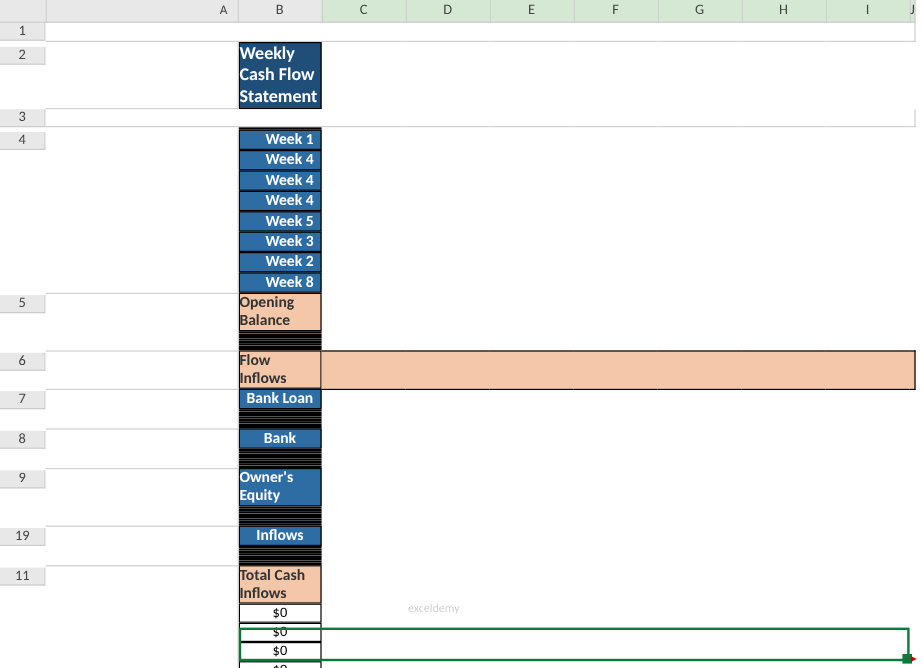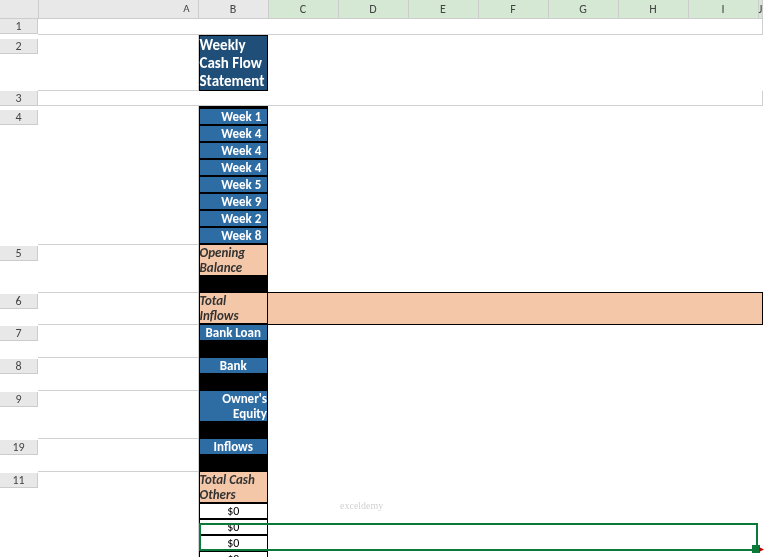--- a/index.html
+++ b/index.html
@@ -64,22 +64,22 @@
       padding-left: 16px;
     }
     .rowlabel {
       font-weight: bold;
       display: flex;
       align-items: center;
       justify-content: center;
       border: 1px solid #000;
       font-size: 13px;
     }
-    .peach { background: #f4c7a8; color: #333; font-style: italic; }
-    .blue { background: #2e6ca4; color: #fff; text-align: right; }
+    .peach { background: #f4c7a8; color: #333; }
+    .blue { background: #2e6ca4; color: #fff; }
     .peach-span {
       background: #f4c7a8;
       grid-column: 3 / 11;
       border: 1px solid #000;
       border-left: none;
     }
     .datacell {
       border: 1px solid #000;
       background: #fff;
       text-align: center;
@@ -105,21 +105,20 @@
       right: -4px;
       bottom: -4px;
     }
     .watermark {
       position: absolute;
       left: 340px;
       top: 500px;
       font-size: 10px;
       color: rgba(120,120,120,0.35);
       pointer-events: none;
-      font-family: Liberation Serif, serif;
     }
     .scroll-arrow {
       position: absolute;
       right: 4px;
       bottom: 2px;
       font-size: 10px;
       color: #c00;
     }
   </style>
 </head>
@@ -168,42 +167,42 @@
         </tr>
   <tr style="height:30px">
     <td class="rowhead">4</td>
     <td class="cell"></td>
     <td class="rowlabel" style="background:#fff;border:1px solid #000"></td>
     <td class="wkhead">Week 1</td>
     <td class="wkhead">Week 4</td>
     <td class="wkhead">Week 4</td>
     <td class="wkhead">Week 4</td>
     <td class="wkhead">Week 5</td>
-    <td class="wkhead">Week 9</td>
+    <td class="wkhead">Week 3</td>
     <td class="wkhead">Week 2</td>
     <td class="wkhead">Week 8</td>
   </tr>
 
   <tr style="height:28px">
     <td class="rowhead">5</td>
           <td class="cell"></td>
     <td class="rowlabel peach">Opening Balance</td>
     <td class="datacell"></td>
           <td class="datacell"></td>
           <td class="datacell"></td>
           <td class="datacell"></td>
           <td class="datacell"></td>
           <td class="datacell"></td>
           <td class="datacell"></td>
           <td class="datacell"></td>
   </tr>
   <tr style="height:28px">
     <td class="rowhead">6</td>
           <td class="cell"></td>
-    <td class="rowlabel peach">Total Inflows</td>
+    <td class="rowlabel peach">Flow Inflows</td>
     <td class="peach-span" colspan="8"></td>
   </tr>
   <tr style="height:28px">
           <td class="rowhead">7</td>
           <td class="cell"></td>
     <td class="rowlabel blue">Bank Loan</td>
     <td class="datacell"></td>
           <td class="datacell"></td>
           <td class="datacell"></td>
           <td class="datacell"></td>
@@ -247,21 +246,21 @@
           <td class="datacell"></td>
           <td class="datacell"></td>
           <td class="datacell"></td>
           <td class="datacell"></td>
           <td class="datacell"></td>
           <td class="datacell"></td>
         </tr>
   <tr style="height:28px">
           <td class="rowhead">11</td>
           <td class="cell"></td>
-    <td class="rowlabel peach">Total Cash Others</td>
+    <td class="rowlabel peach">Total Cash Inflows</td>
     <td class="datacell">$0</td>
           <td class="datacell">$0</td>
           <td class="datacell">$0</td>
           <td class="datacell">$0</td>
         </tr>
 
 </tbody>
     </table>
 </div>
 

